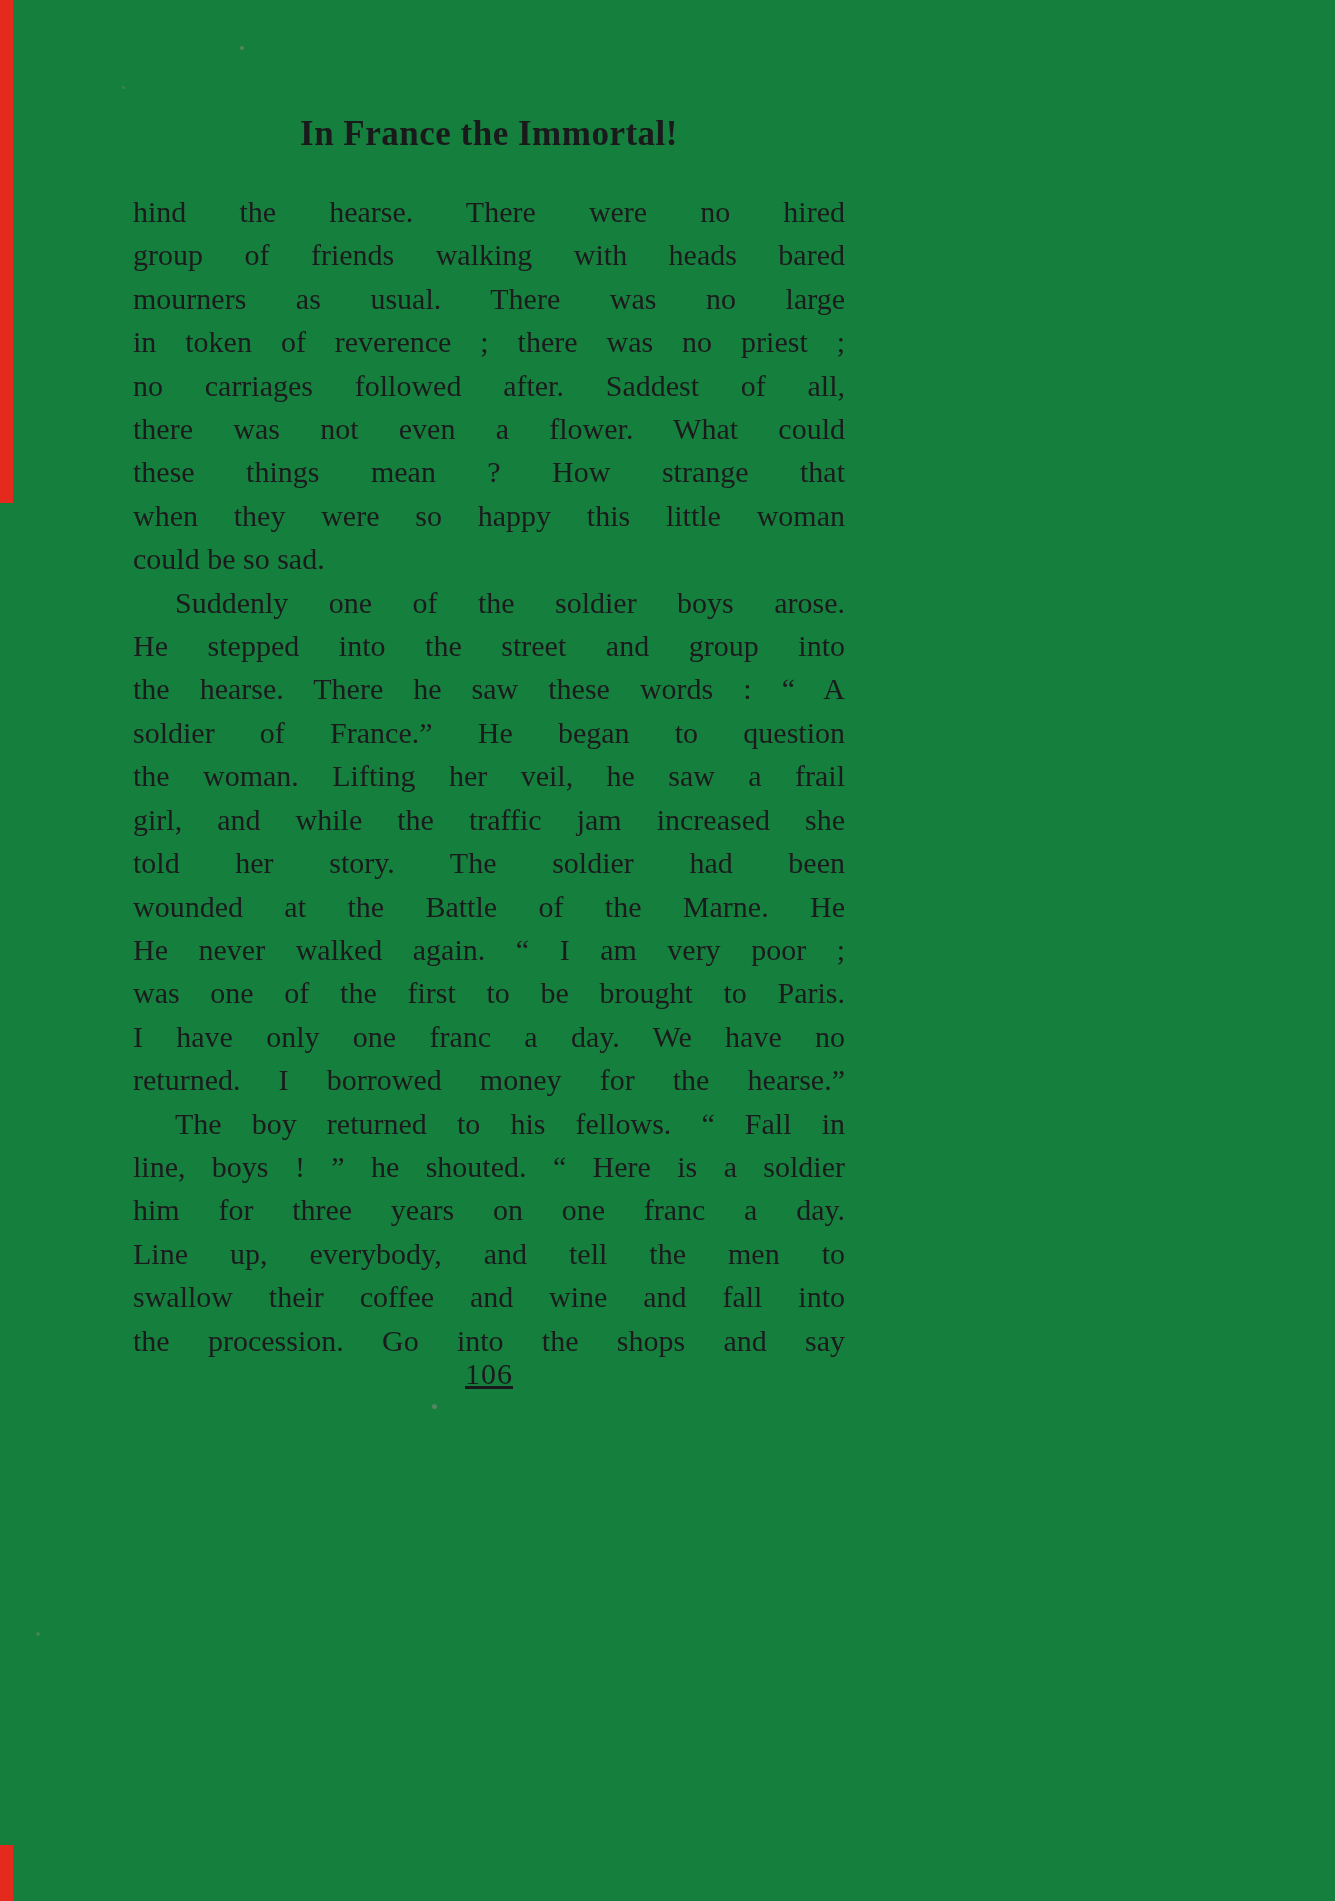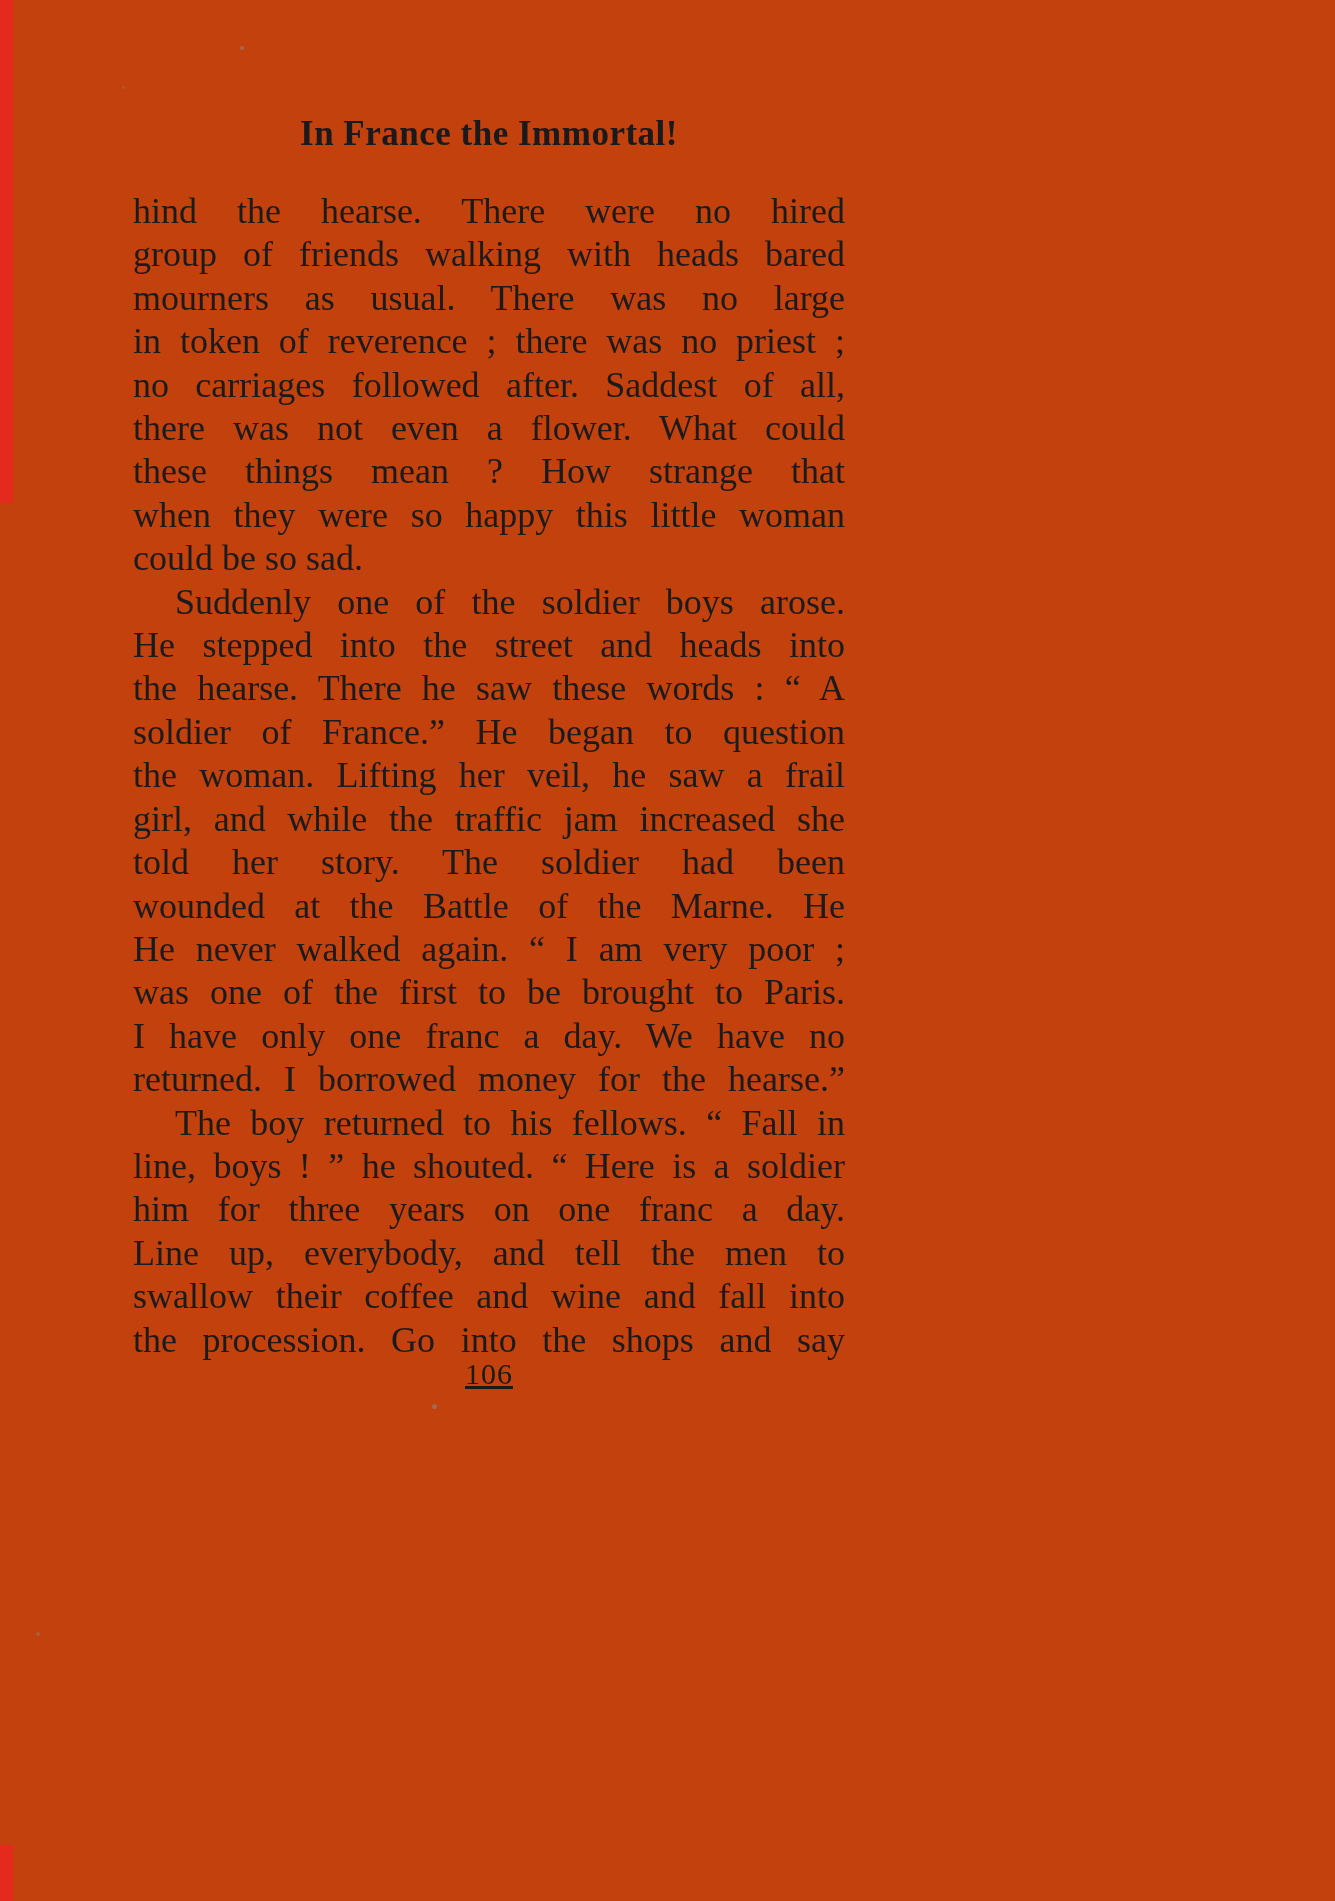--- a/index.html
+++ b/index.html
@@ -4,21 +4,21 @@
 <style>
   html, body {
     margin: 0;
     padding: 0;
     background: #ffffff;
   }
   .page {
     position: relative;
     width: 1335px;
     height: 1901px;
-    background: #c2410c;
+    background: #15803d;
     overflow: hidden;
     font-family: "Liberation Serif", "DejaVu Serif", serif;
     color: #1a1a1c;
   }
   .red-edge {
     position: absolute;
     left: 0;
     width: 13px;
     background: #e42a1d;
   }
@@ -41,21 +41,21 @@
     font-size: 35px;
     font-weight: bold;
     line-height: 44px;
     margin: 0 0 34px 0;
     letter-spacing: 0.5px;
   }
   .paragraph {
     margin: 0;
   }
   .line {
-    font-size: 36px;
+    font-size: 30px;
     line-height: 43.4px;
     text-align: justify;
     text-align-last: justify;
     white-space: normal;
     color: #1b1b1d;
   }
   .line.last {
     text-align: center;
     text-align-last: left;
   }
@@ -105,21 +105,21 @@
       <div class="line">in token of reverence ; there was no priest ;</div>
       <div class="line">no carriages followed after. Saddest of all,</div>
       <div class="line">there was not even a flower. What could</div>
       <div class="line">these things mean ? How strange that</div>
       <div class="line">when they were so happy this little woman</div>
       <div class="line last">could be so sad.</div>
     </div>
 
     <div class="paragraph">
       <div class="line indent">Suddenly one of the soldier boys arose.</div>
-      <div class="line">He stepped into the street and heads into</div>
+      <div class="line">He stepped into the street and group into</div>
       <div class="line">the hearse. There he saw these words : “ A</div>
       <div class="line">soldier of France.” He began to question</div>
       <div class="line">the woman. Lifting her veil, he saw a frail</div>
       <div class="line">girl, and while the traffic jam increased she</div>
       <div class="line">told her story. The soldier had been</div>
       <div class="line">wounded at the Battle of the Marne. He</div>
       <div class="line">He never walked again. “ I am very poor ;</div>
       <div class="line">was one of the first to be brought to Paris.</div>
       <div class="line">I have only one franc a day. We have no</div>
       <div class="line">returned. I borrowed money for the hearse.”</div>

